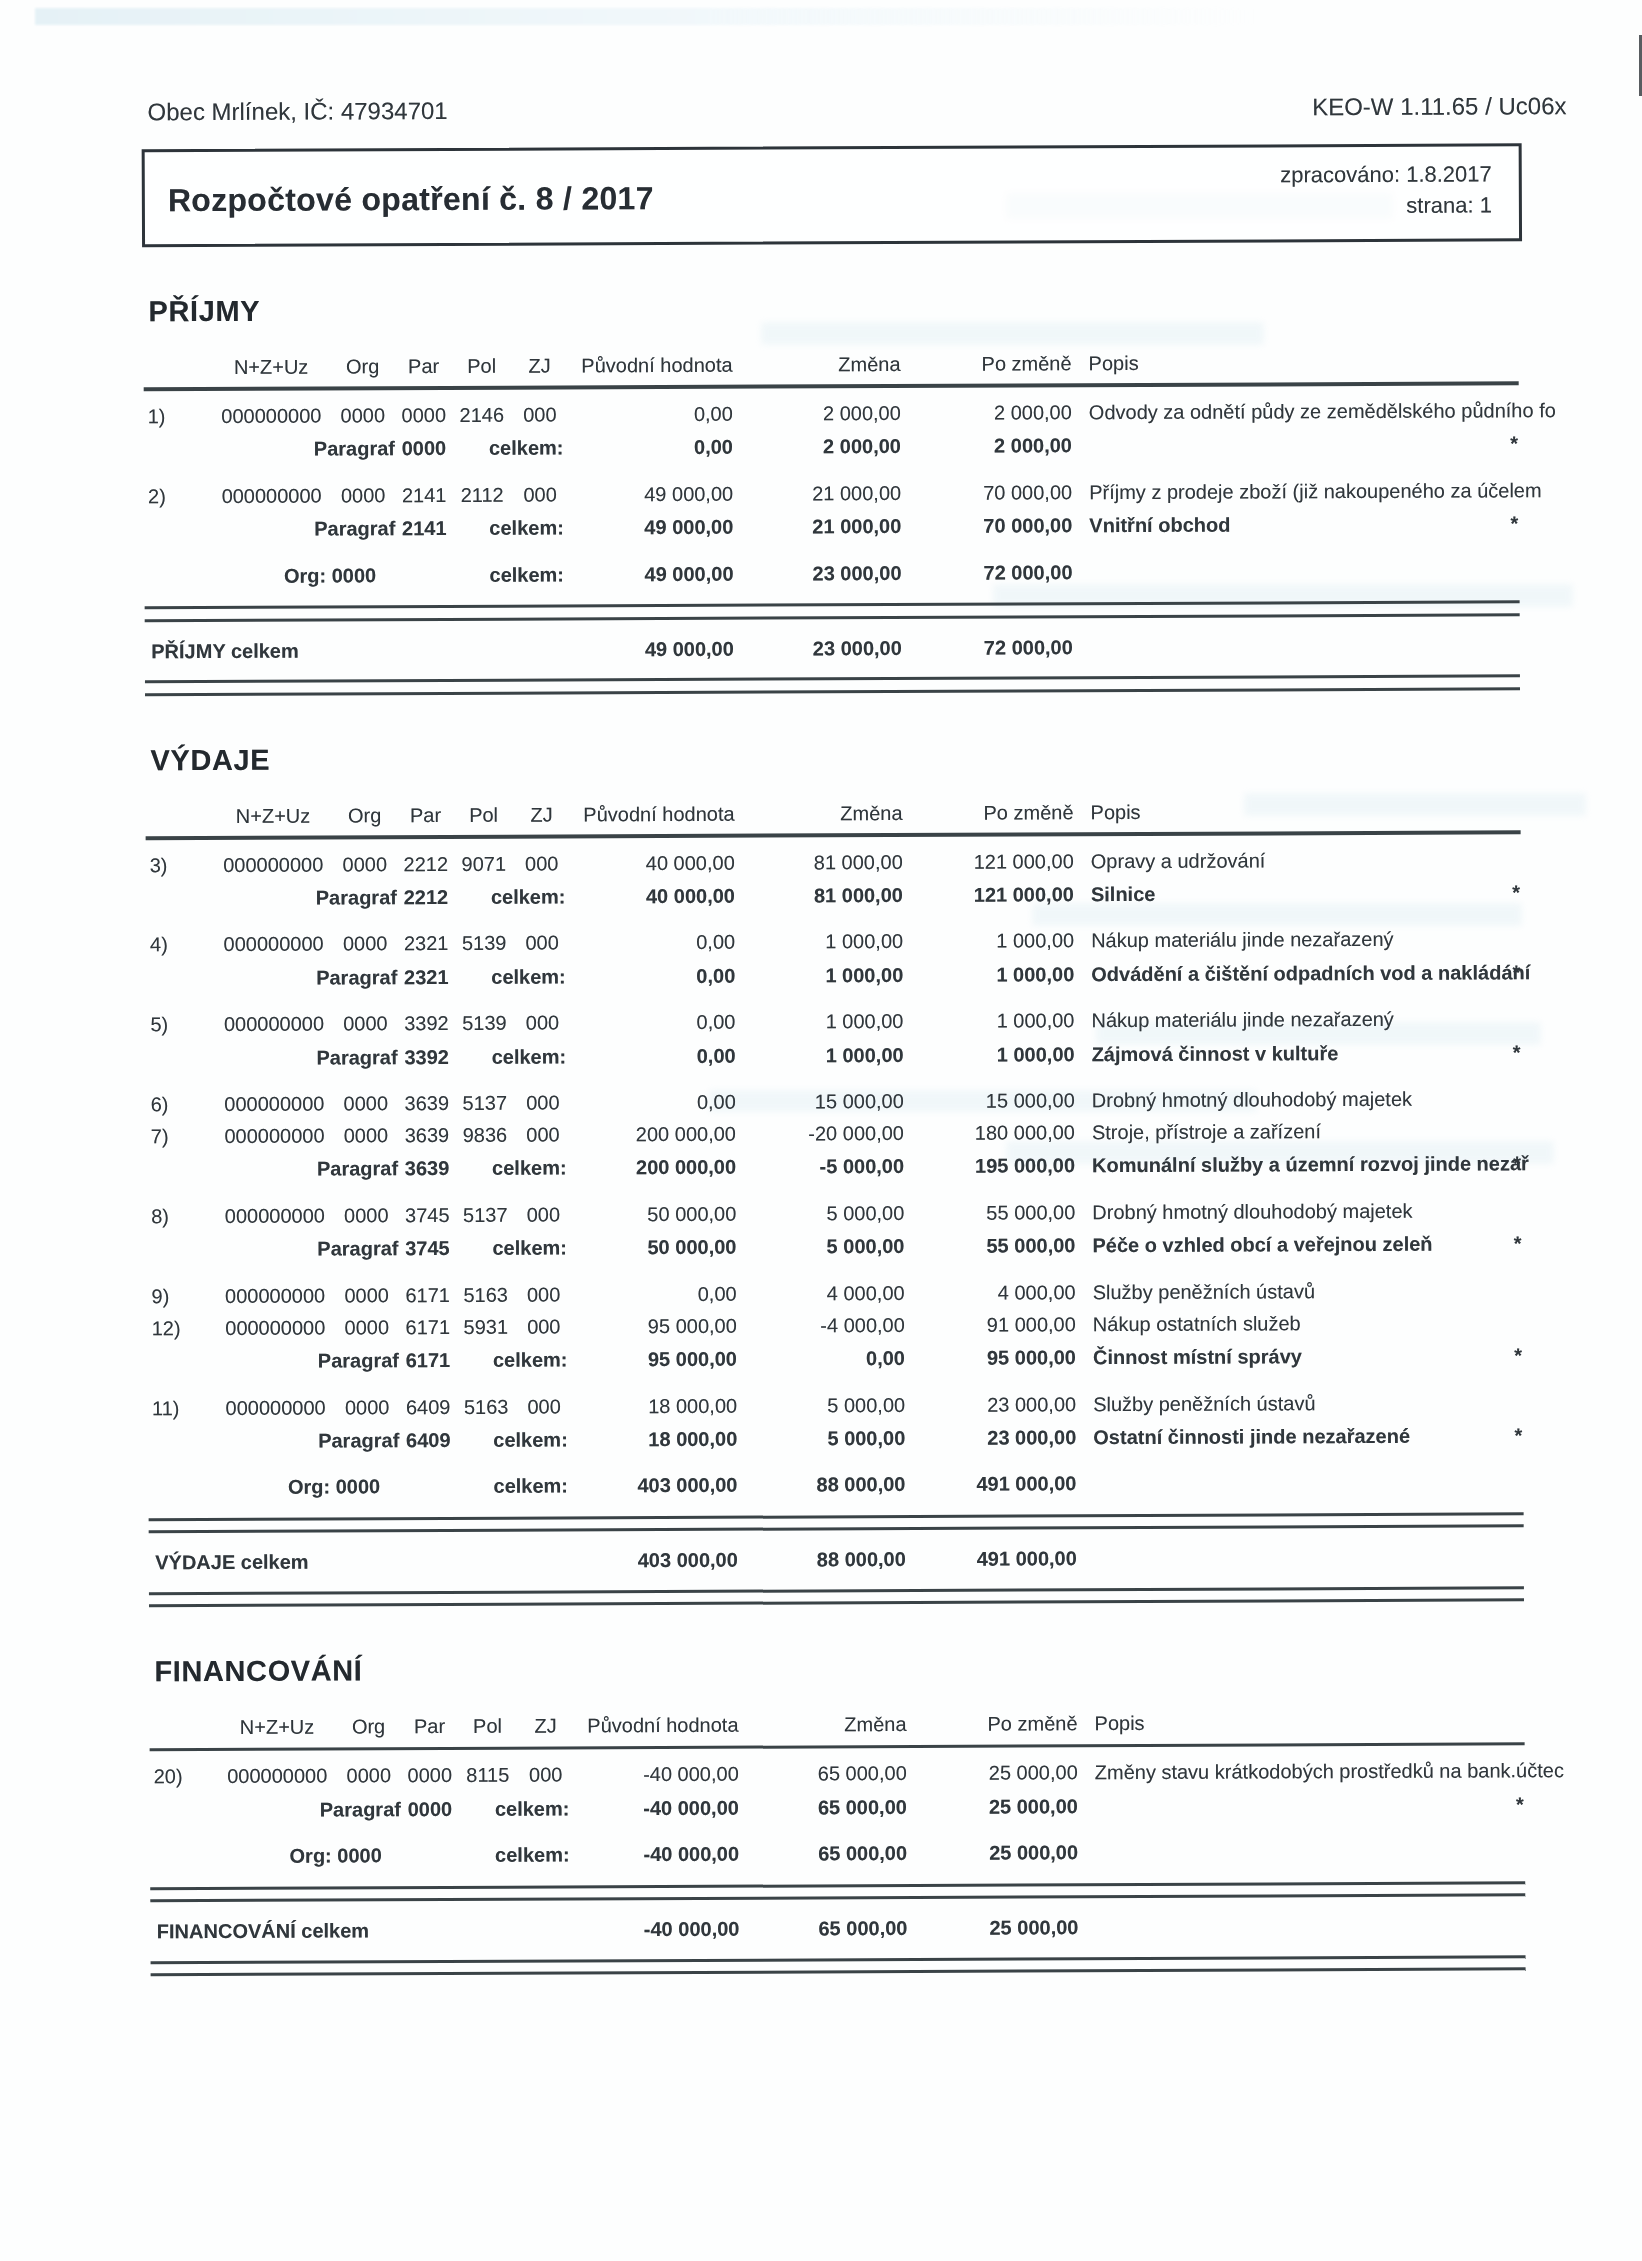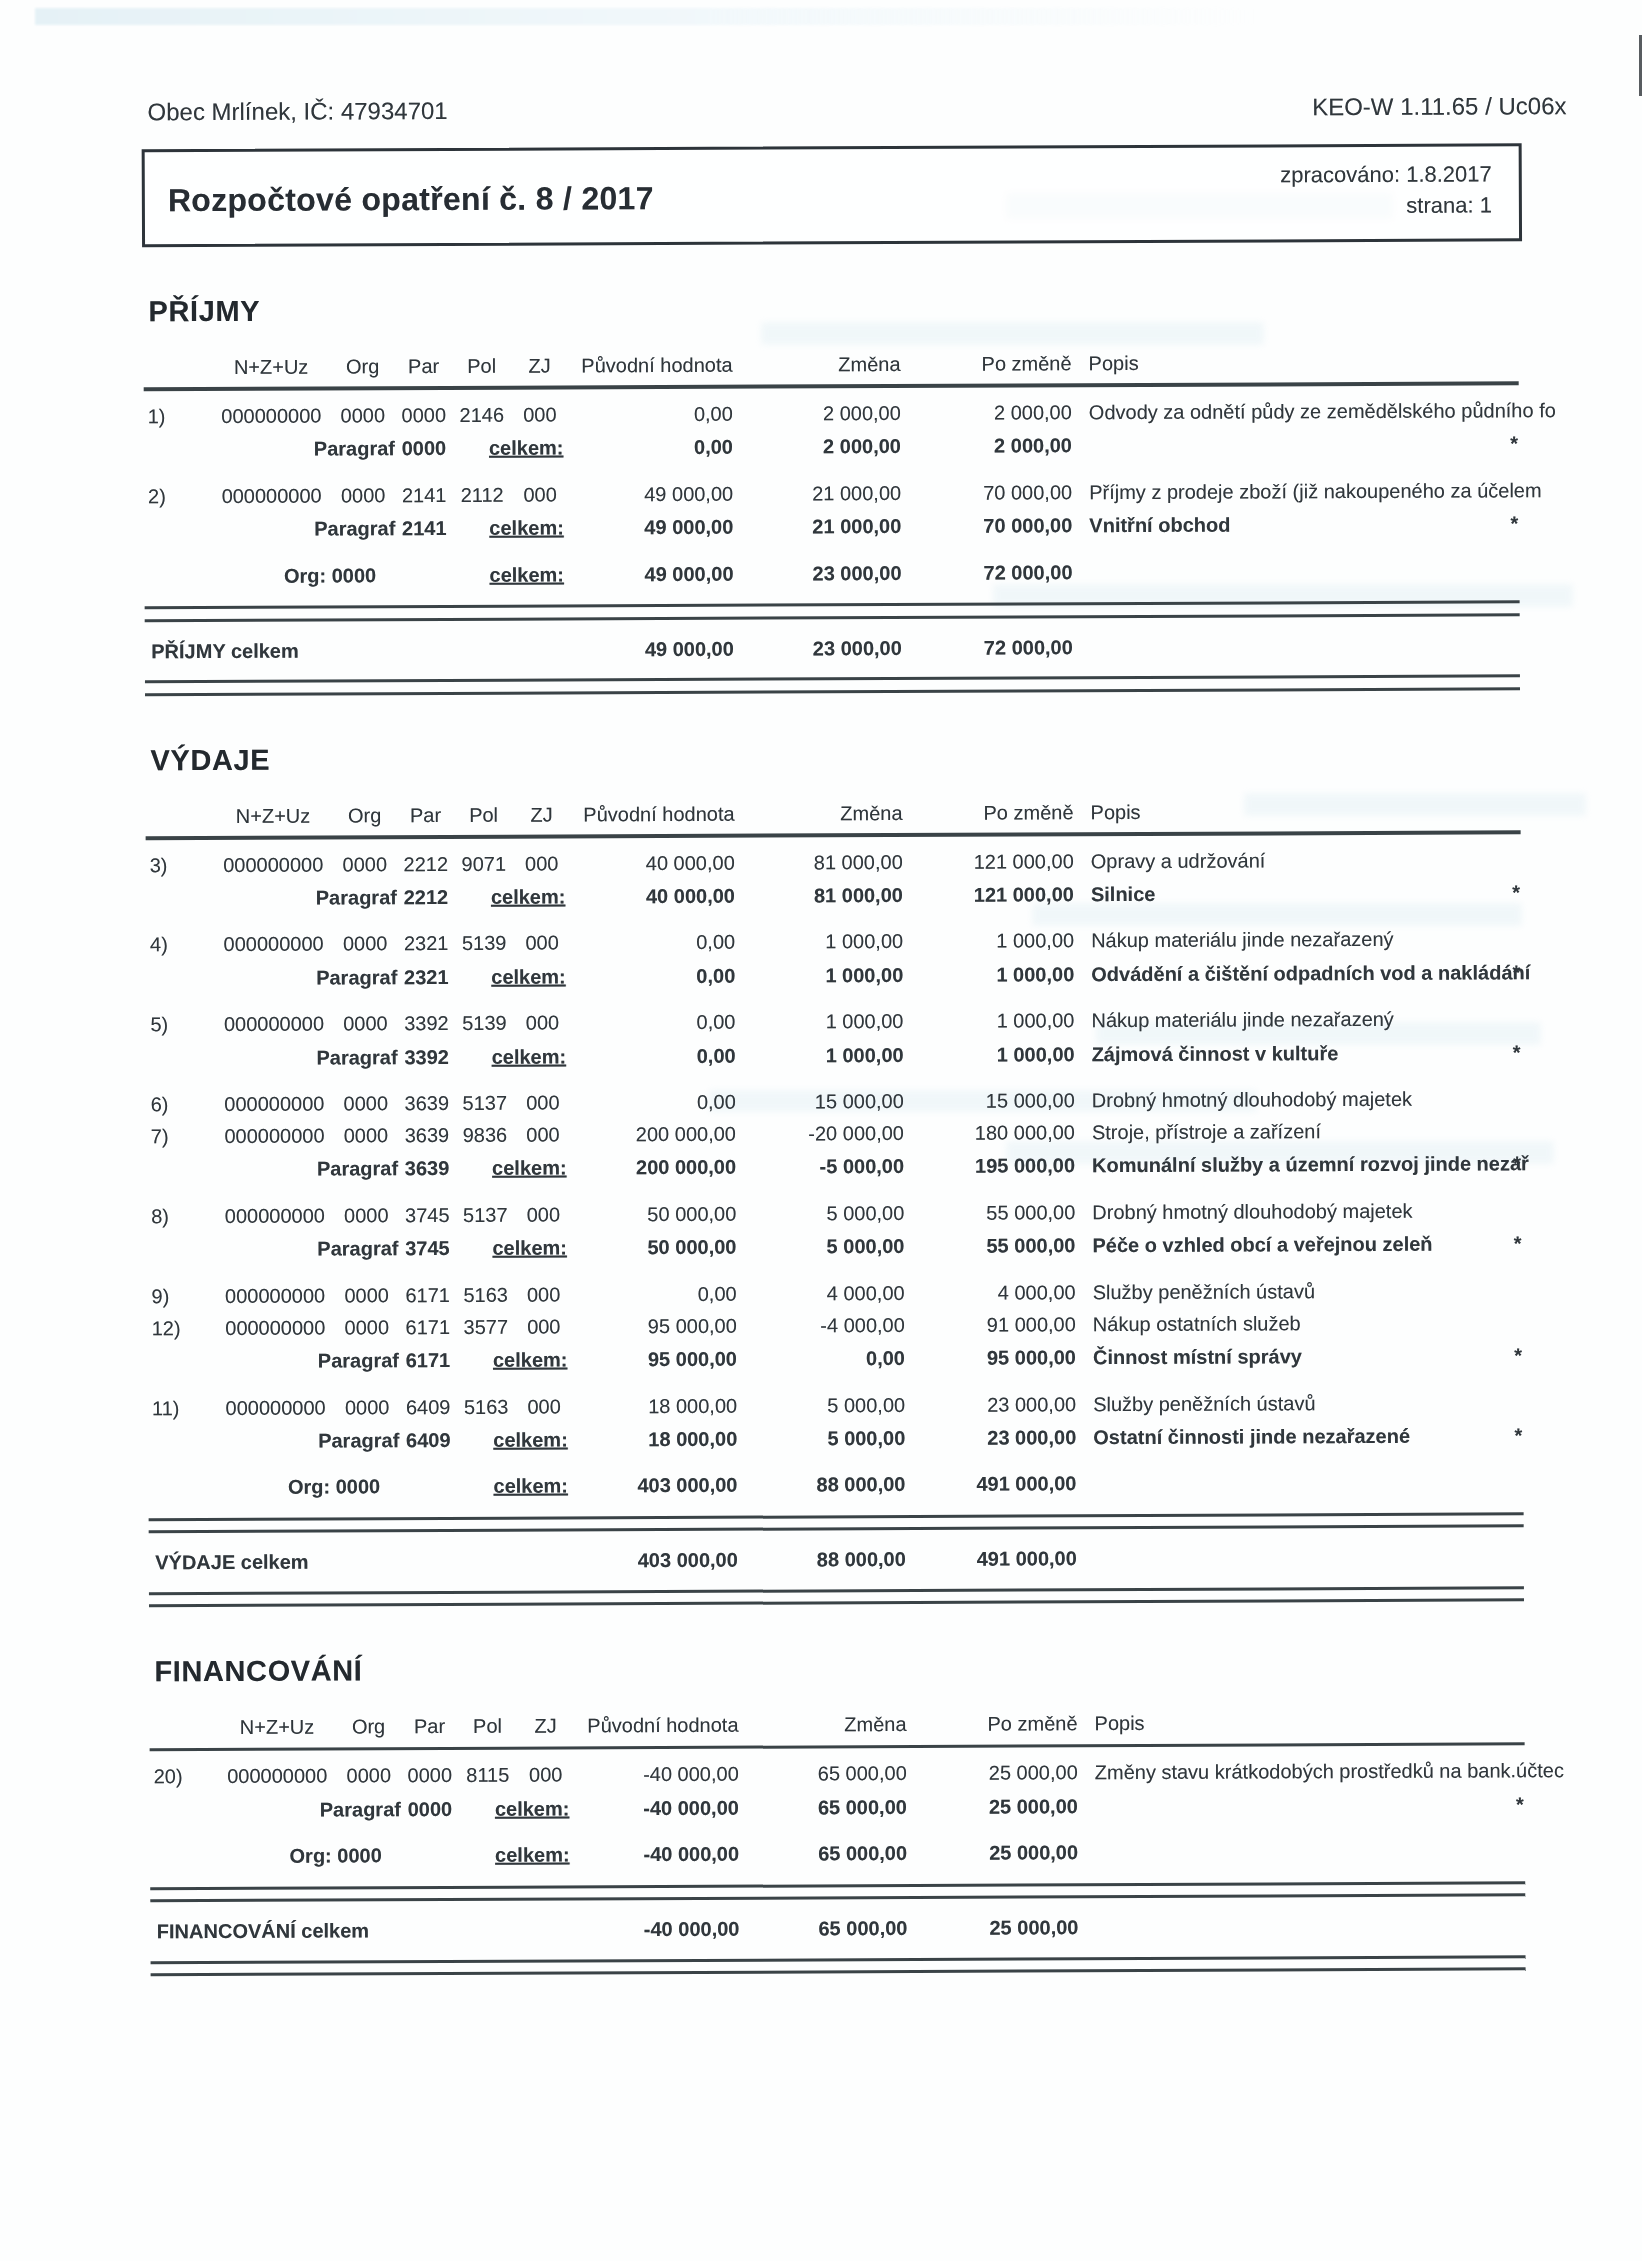--- a/index.html
+++ b/index.html
@@ -44,21 +44,21 @@
   .org-row{font-weight:700;margin-top:11.6px;}
   .total-row{font-weight:700;margin:17px 0 17px 0;}
 
   .num{text-align:left;padding-left:3.9px;}
   .ctr{text-align:center;}
   .amt{text-align:right;}
   .popis{padding-left:17px;white-space:nowrap;}
   .star{text-align:right;}
   .p-label{grid-column:1/4;text-align:right;}
   .p-code{grid-column:4;text-align:center;}
-  .p-celkem{grid-column:5/7;padding-left:36px;text-decoration:underline;}
+  .p-celkem{grid-column:5/7;padding-left:36px;}
   .o-label{grid-column:1/4;text-align:right;padding-right:19.3px;}
   .t-label{grid-column:1/7;padding-left:6.4px;}
   .c7{grid-column:7;}.c8{grid-column:8;}.c9{grid-column:9;}.c10{grid-column:10;}.c11{grid-column:11;}
   .h1c{grid-column:2;}.
 </style>
 </head>
 <body>
 
 <div class="sheet">
   <div class="streak-top"></div>
@@ -319,21 +319,21 @@
           <span class="amt">0,00</span>
           <span class="amt">4 000,00</span>
           <span class="amt">4 000,00</span>
           <span class="popis">Služby peněžních ústavů</span>
         </div>
         <div class="g item">
           <span class="num">12)</span>
           <span class="ctr">000000000</span>
           <span class="ctr">0000</span>
           <span class="ctr">6171</span>
-          <span class="ctr">3577</span>
+          <span class="ctr">5931</span>
           <span class="ctr">000</span>
           <span class="amt">95 000,00</span>
           <span class="amt">-4 000,00</span>
           <span class="amt">91 000,00</span>
           <span class="popis">Nákup ostatních služeb</span>
         </div>
         <div class="g paragraf">
           <span class="p-label">Paragraf</span>
           <span class="p-code">6171</span>
           <span class="p-celkem">celkem:</span>

